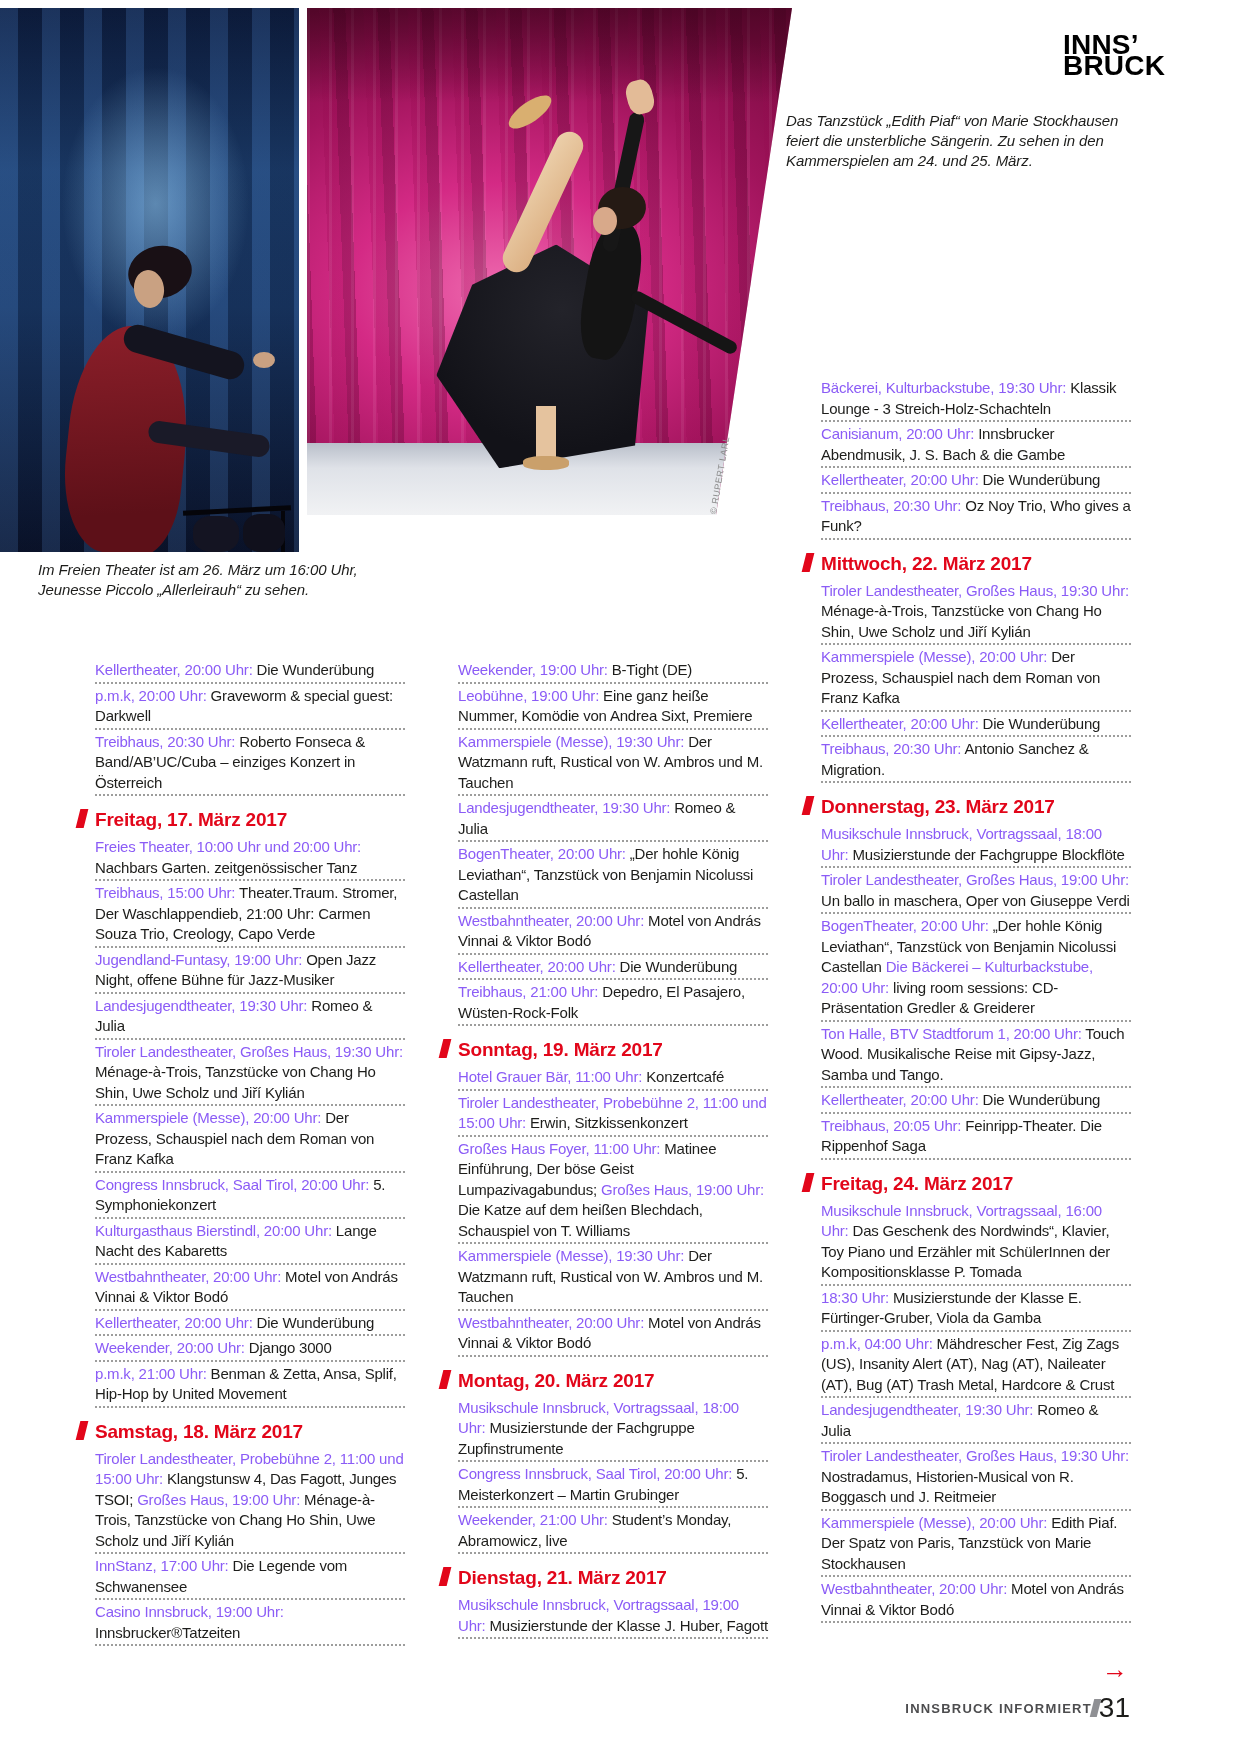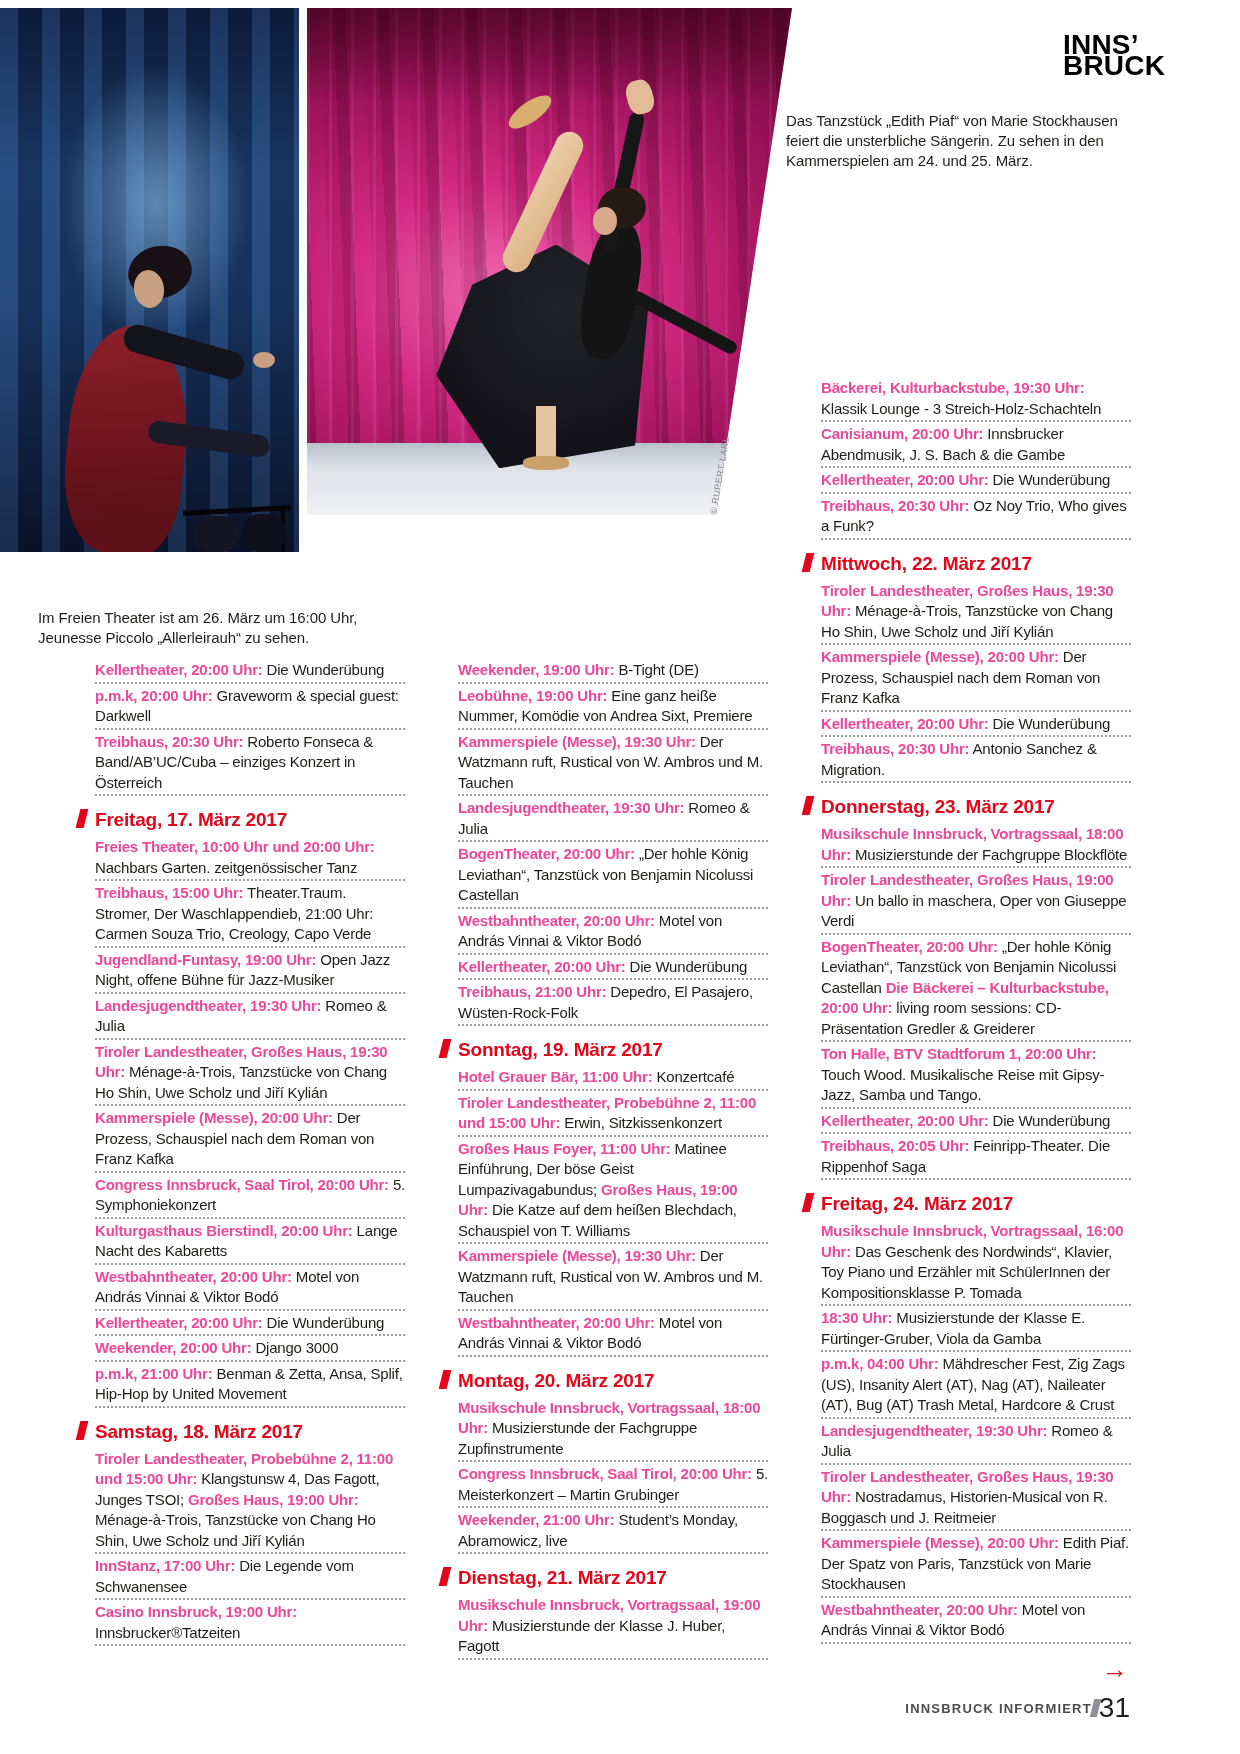--- a/index.html
+++ b/index.html
@@ -50,30 +50,30 @@
   .rp-hair{left:291px;top:179px;width:48px;height:42px;background:#251a14;border-radius:50%;transform:rotate(-8deg);}
   .rp-face{left:286px;top:199px;width:24px;height:28px;background:#d8a98a;border-radius:50%;}
   .rp-leg2{left:229px;top:398px;width:20px;height:58px;background:#e5c39e;}
   .rp-shoe2{left:216px;top:448px;width:46px;height:14px;background:#caa06b;border-radius:40%;}
   .photo-credit{
     position:absolute; left:708px; top:513px; transform:rotate(-80deg); transform-origin:0 0;
     font-size:9px; letter-spacing:.6px; color:#8a8a8a; white-space:nowrap;
   }
   
   .brand-logo{position:absolute; left:1063px; top:34px; font-weight:bold; font-size:28px; line-height:21px; color:#000; letter-spacing:.2px;}
-  .caption{font-size:15px; line-height:20px; color:#1d1d1b; position:absolute; letter-spacing:-.1px;}
+  .caption{font-style:italic; font-size:15px; line-height:20px; color:#1d1d1b; position:absolute; letter-spacing:-.1px;}
   .caption-right{left:786px; top:111px; width:348px;}
-  .caption-left{left:38px; top:560px; width:372px;margin-top:48px;}
+  .caption-left{left:38px; top:560px; width:372px;}
   
   .col{position:absolute; width:310px; font-size:15px; line-height:20.5px; letter-spacing:-.2px;}
   .col-1{left:95px; top:660px;}
   .col-2{left:458px; top:660px;}
   .col-3{left:821px; top:378px;}
   .event{padding-bottom:1px; border-bottom:2px dotted #9d9d9c; margin-bottom:2px;}
-  .ev-b{font-weight:bold; color:#ec4899;margin-top:48px;}
+  .ev-b{font-weight:normal; color:#8b5cf6;margin-top:48px;}
   .ev-r{color:#1d1d1b;}
   .date-header{display:flex; align-items:flex-start; margin:13px 0 6px -17px; color:#e2061a; font-weight:bold; font-size:19px; line-height:22px;}
   .red-slash{display:inline-block; width:8px; height:19px; background:#e2061a; transform:skewX(-14deg); margin-right:9px; flex:0 0 auto;}
   
   .next-arrow{position:absolute; top:1656px; right:112px; color:#e2061a; font-size:26px; font-weight:bold; line-height:26px;}
   .footer{position:absolute; top:1692px; right:110px; display:flex; align-items:center; }
   .footer-brand{font-size:13px; font-weight:bold; letter-spacing:1.2px; color:#4d4d4f;}
   .footer-slash{display:inline-block; width:7px; height:18px; background:#8f9094; transform:skewX(-14deg);}
   .footer-page{font-size:28px; color:#1d1d1b;}
 </style>

